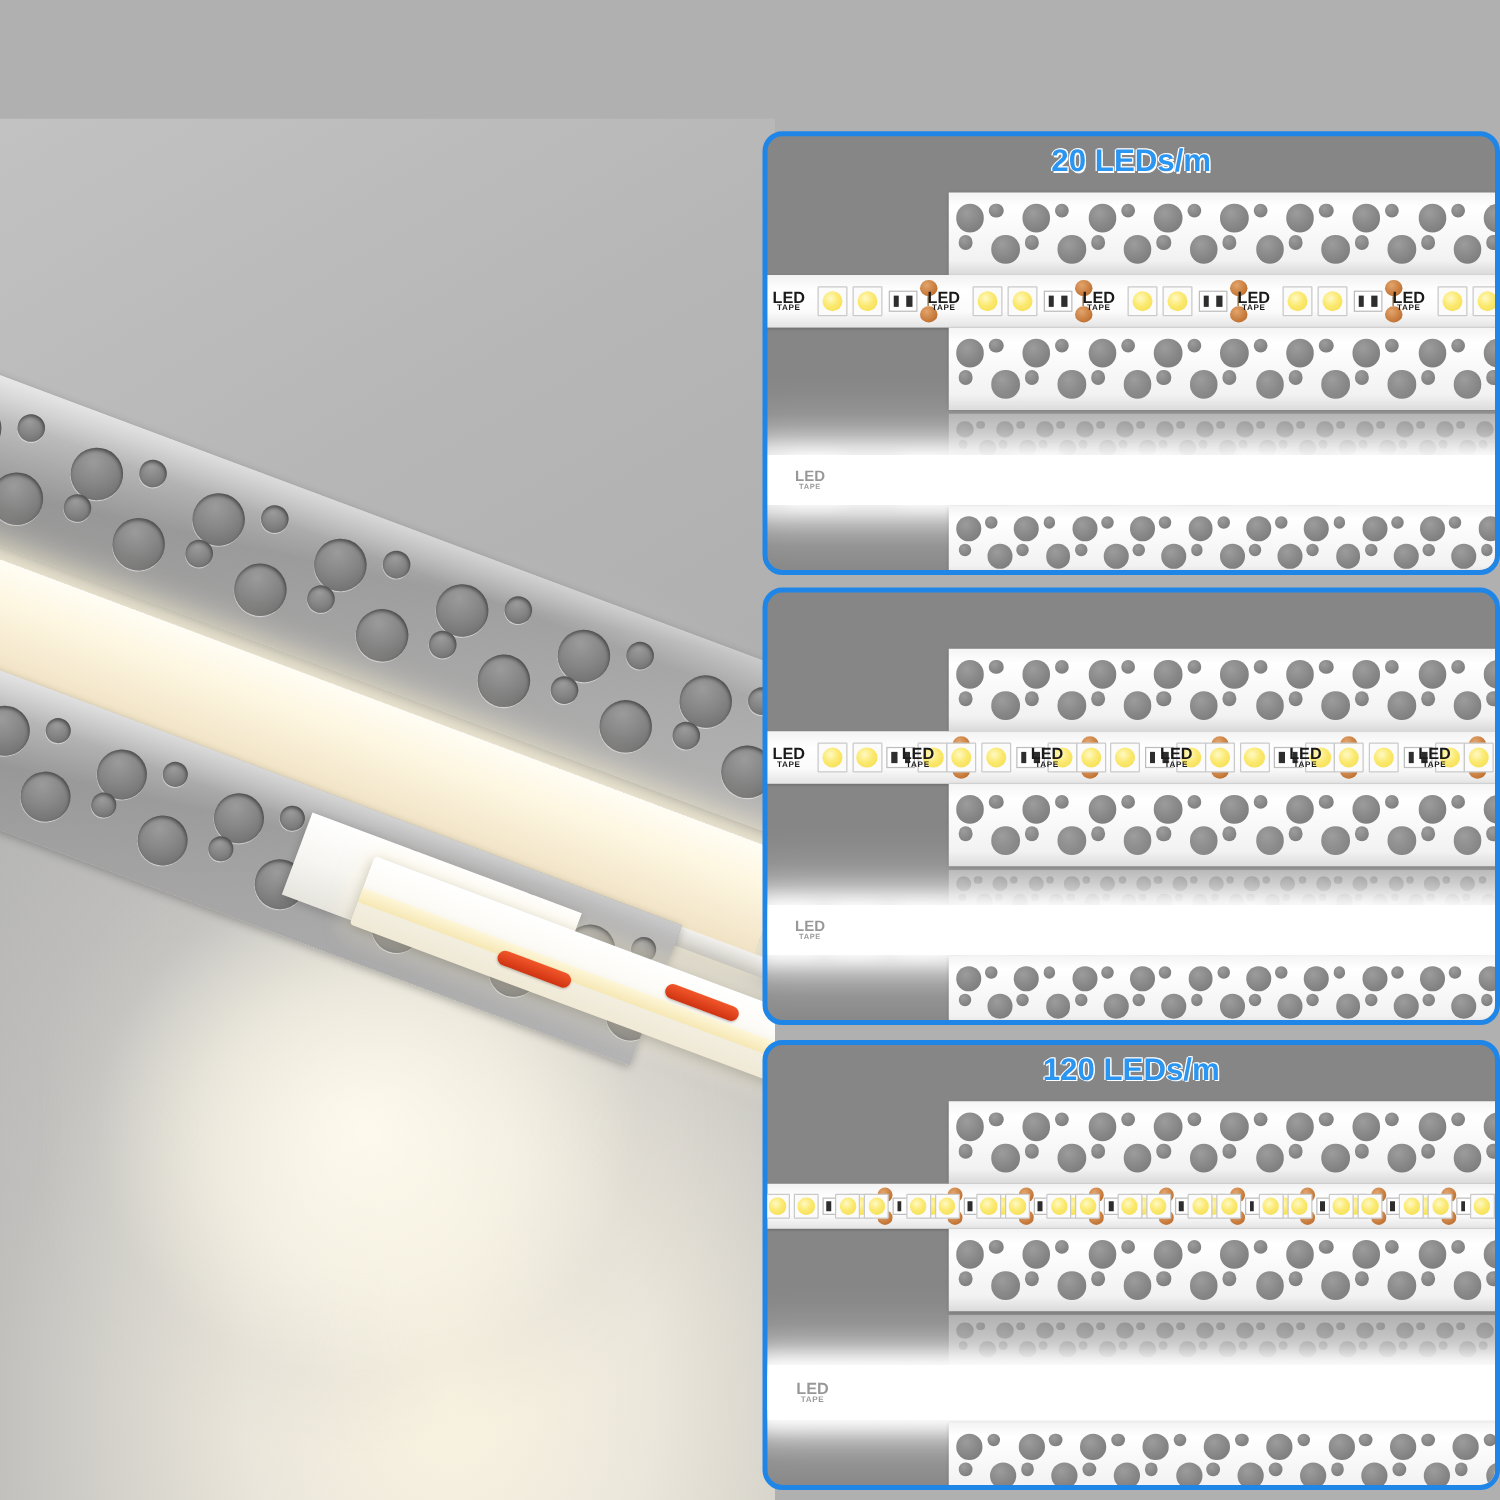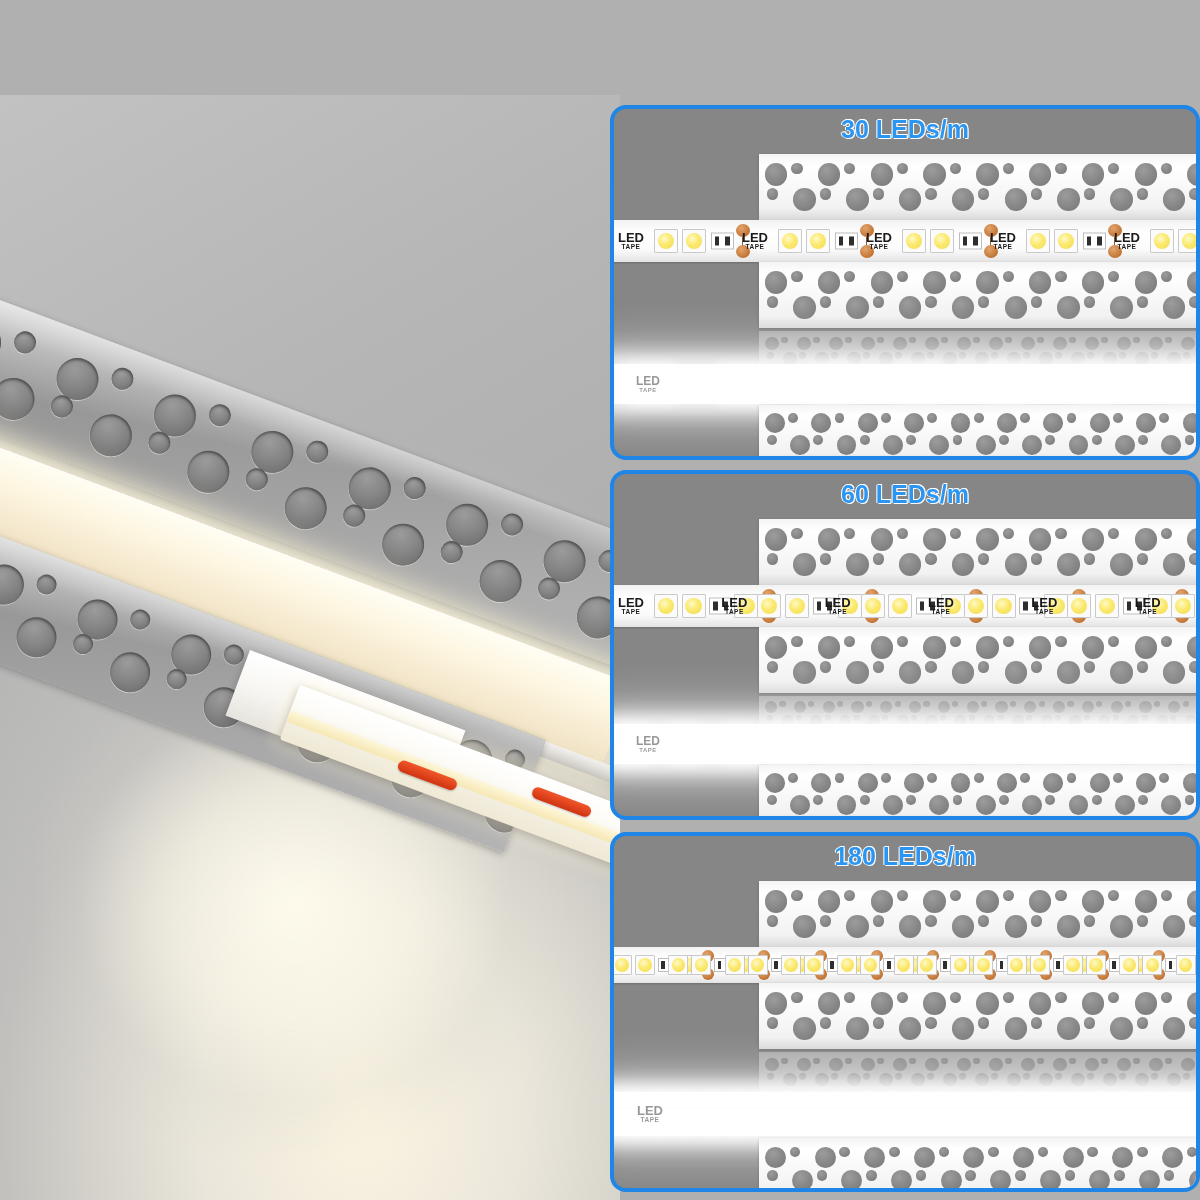--- a/index.html
+++ b/index.html
@@ -267,21 +267,21 @@
     <div class="cob-strip" style="left:300px; top:590px; width:420px; height:58px; transform:rotate(20.5deg);">
       <div class="cob-cover">
         <div class="cob-core"></div>
       </div>
       <div class="cob-mark" style="left:120px; top:34px; width:62px;"></div>
       <div class="cob-mark" style="left:255px; top:12px; width:62px;"></div>
     </div>
   </div>
 
   <div class="panel" style="top:105px; height:355px;">
-    <div class="panel-title">30 LEDs/m</div>
+    <div class="panel-title">20 LEDs/m</div>
     <div class="band" style="left:145px; top:45px; right:-20px; height:66px;">
         <div class="hole2" style="left: 6px; top: 9.24px; width: 22.44px; height: 22.44px;"></div>
         <div class="hole2" style="left: 8px; top: 34.32px; width: 11.22px; height: 11.22px;"></div>
         <div class="hole2" style="left: 32.4px; top: 9.24px; width: 11.22px; height: 11.22px;"></div>
         <div class="hole2" style="left: 34.4px; top: 34.32px; width: 22.44px; height: 22.44px;"></div>
         <div class="hole2" style="left: 58.8px; top: 9.24px; width: 22.44px; height: 22.44px;"></div>
         <div class="hole2" style="left: 60.8px; top: 34.32px; width: 11.22px; height: 11.22px;"></div>
         <div class="hole2" style="left: 85.2px; top: 9.24px; width: 11.22px; height: 11.22px;"></div>
         <div class="hole2" style="left: 87.2px; top: 34.32px; width: 22.44px; height: 22.44px;"></div>
         <div class="hole2" style="left: 111.6px; top: 9.24px; width: 22.44px; height: 22.44px;"></div>
@@ -523,21 +523,20 @@
         <div class="hole2" style="left: 377.2px; top: 8.12px; width: 19.72px; height: 19.72px;"></div>
         <div class="hole2" style="left: 379.2px; top: 30.16px; width: 9.86px; height: 9.86px;"></div>
         <div class="hole2" style="left: 400.4px; top: 8.12px; width: 9.86px; height: 9.86px;"></div>
         <div class="hole2" style="left: 402.4px; top: 30.16px; width: 19.72px; height: 19.72px;"></div>
         <div class="hole2" style="left: 423.6px; top: 8.12px; width: 19.72px; height: 19.72px;"></div>
         <div class="hole2" style="left: 425.6px; top: 30.16px; width: 9.86px; height: 9.86px;"></div>
       </div>
   </div>
 
   <div class="panel" style="top:470px; height:350px;">
-    <div class="panel-title">60 LEDs/m</div>
     <div class="band" style="left:145px; top:45px; right:-20px; height:66px;">
         <div class="hole2" style="left: 6px; top: 9.24px; width: 22.44px; height: 22.44px;"></div>
         <div class="hole2" style="left: 8px; top: 34.32px; width: 11.22px; height: 11.22px;"></div>
         <div class="hole2" style="left: 32.4px; top: 9.24px; width: 11.22px; height: 11.22px;"></div>
         <div class="hole2" style="left: 34.4px; top: 34.32px; width: 22.44px; height: 22.44px;"></div>
         <div class="hole2" style="left: 58.8px; top: 9.24px; width: 22.44px; height: 22.44px;"></div>
         <div class="hole2" style="left: 60.8px; top: 34.32px; width: 11.22px; height: 11.22px;"></div>
         <div class="hole2" style="left: 85.2px; top: 9.24px; width: 11.22px; height: 11.22px;"></div>
         <div class="hole2" style="left: 87.2px; top: 34.32px; width: 22.44px; height: 22.44px;"></div>
         <div class="hole2" style="left: 111.6px; top: 9.24px; width: 22.44px; height: 22.44px;"></div>
@@ -810,21 +809,21 @@
         <div class="hole2" style="left: 377.2px; top: 8.12px; width: 19.72px; height: 19.72px;"></div>
         <div class="hole2" style="left: 379.2px; top: 30.16px; width: 9.86px; height: 9.86px;"></div>
         <div class="hole2" style="left: 400.4px; top: 8.12px; width: 9.86px; height: 9.86px;"></div>
         <div class="hole2" style="left: 402.4px; top: 30.16px; width: 19.72px; height: 19.72px;"></div>
         <div class="hole2" style="left: 423.6px; top: 8.12px; width: 19.72px; height: 19.72px;"></div>
         <div class="hole2" style="left: 425.6px; top: 30.16px; width: 9.86px; height: 9.86px;"></div>
       </div>
   </div>
 
   <div class="panel" style="top:832px; height:360px;">
-    <div class="panel-title">180 LEDs/m</div>
+    <div class="panel-title">120 LEDs/m</div>
     <div class="band" style="left:145px; top:45px; right:-20px; height:66px;">
         <div class="hole2" style="left: 6px; top: 9.24px; width: 22.44px; height: 22.44px;"></div>
         <div class="hole2" style="left: 8px; top: 34.32px; width: 11.22px; height: 11.22px;"></div>
         <div class="hole2" style="left: 32.4px; top: 9.24px; width: 11.22px; height: 11.22px;"></div>
         <div class="hole2" style="left: 34.4px; top: 34.32px; width: 22.44px; height: 22.44px;"></div>
         <div class="hole2" style="left: 58.8px; top: 9.24px; width: 22.44px; height: 22.44px;"></div>
         <div class="hole2" style="left: 60.8px; top: 34.32px; width: 11.22px; height: 11.22px;"></div>
         <div class="hole2" style="left: 85.2px; top: 9.24px; width: 11.22px; height: 11.22px;"></div>
         <div class="hole2" style="left: 87.2px; top: 34.32px; width: 22.44px; height: 22.44px;"></div>
         <div class="hole2" style="left: 111.6px; top: 9.24px; width: 22.44px; height: 22.44px;"></div>

